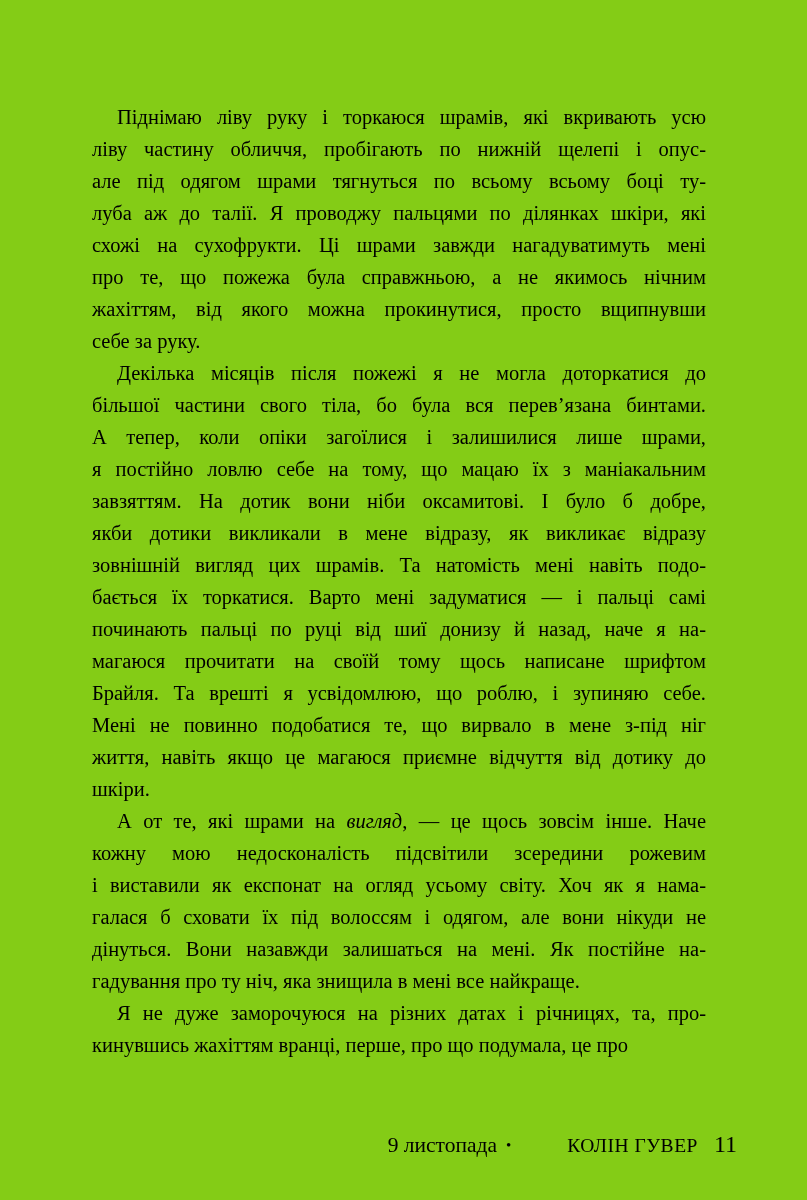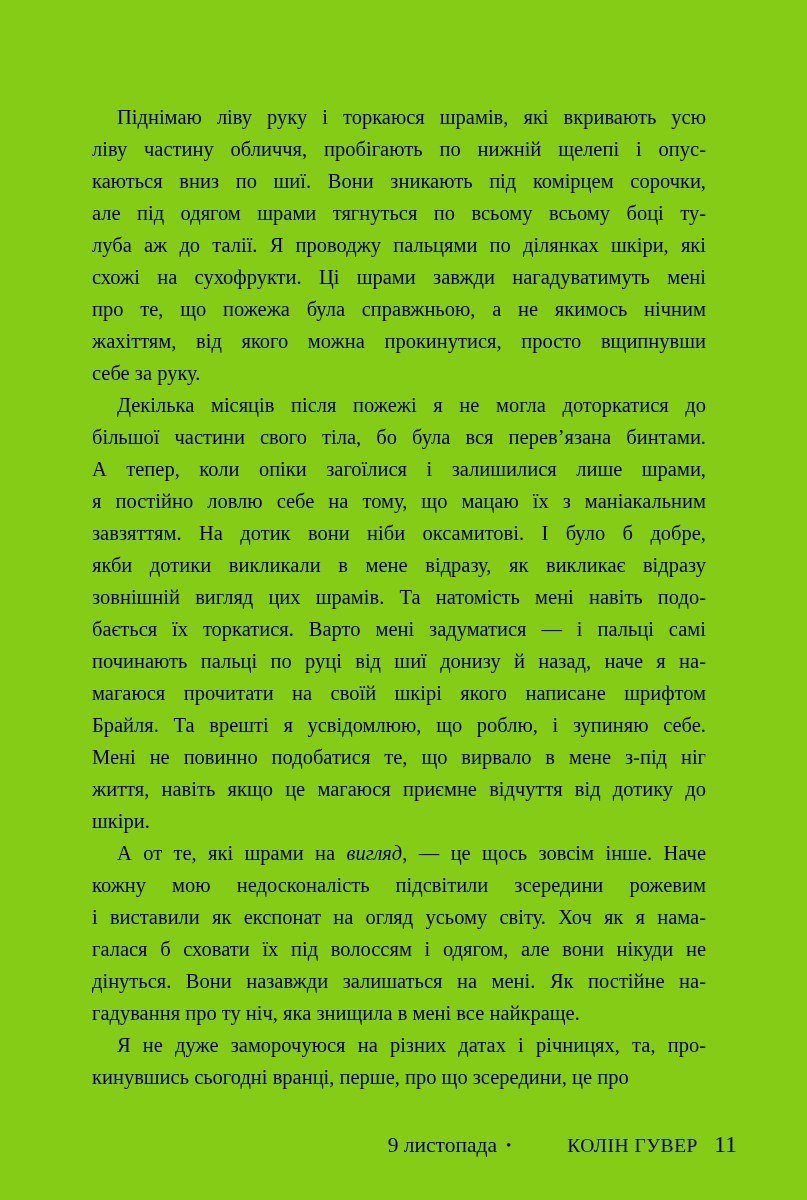--- a/index.html
+++ b/index.html
@@ -74,48 +74,47 @@
   }
 </style>
 </head>
 <body>
 
 <div class="page">
 
   <main class="text-block" id="paragraphs">
       <div class="line first"><span>Піднімаю ліву руку і торкаюся шрамів, які вкривають усю</span></div>
       <div class="line"><span>ліву частину обличчя, пробігають по нижній щелепі і опус-</span></div>
-      <div class="line"><span>каються вниз по шиї. Вони зникають під комірцем сорочки,</span></div>
       <div class="line"><span>але під одягом шрами тягнуться по всьому всьому боці ту-</span></div>
       <div class="line"><span>луба аж до талії. Я проводжу пальцями по ділянках шкіри, які</span></div>
       <div class="line"><span>схожі на сухофрукти. Ці шрами завжди нагадуватимуть мені</span></div>
       <div class="line"><span>про те, що пожежа була справжньою, а не якимось нічним</span></div>
       <div class="line"><span>жахіттям, від якого можна прокинутися, просто вщипнувши</span></div>
       <div class="line last"><span>себе за руку.</span></div>
       <div class="line first"><span>Декілька місяців після пожежі я не могла доторкатися до</span></div>
       <div class="line"><span>більшої частини свого тіла, бо була вся перев’язана бинтами.</span></div>
       <div class="line"><span>А тепер, коли опіки загоїлися і залишилися лише шрами,</span></div>
       <div class="line"><span>я постійно ловлю себе на тому, що мацаю їх з маніакальним</span></div>
       <div class="line"><span>завзяттям. На дотик вони ніби оксамитові. І було б добре,</span></div>
       <div class="line"><span>якби дотики викликали в мене відразу, як викликає відразу</span></div>
       <div class="line"><span>зовнішній вигляд цих шрамів. Та натомість мені навіть подо-</span></div>
       <div class="line"><span>бається їх торкатися. Варто мені задуматися — і пальці самі</span></div>
       <div class="line"><span>починають пальці по руці від шиї донизу й назад, наче я на-</span></div>
-      <div class="line"><span>магаюся прочитати на своїй шкірі якого написане шрифтом</span></div>
+      <div class="line"><span>магаюся прочитати на своїй тому щось написане шрифтом</span></div>
       <div class="line"><span>Брайля. Та врешті я усвідомлюю, що роблю, і зупиняю себе.</span></div>
       <div class="line"><span>Мені не повинно подобатися те, що вирвало в мене з-під ніг</span></div>
       <div class="line"><span>життя, навіть якщо це магаюся приємне відчуття від дотику до</span></div>
       <div class="line last"><span>шкіри.</span></div>
       <div class="line first"><span>А от те, які шрами на </span><em>вигляд</em><span>, — це щось зовсім інше. Наче</span></div>
       <div class="line"><span>кожну мою недосконалість підсвітили зсередини рожевим</span></div>
       <div class="line"><span>і виставили як експонат на огляд усьому світу. Хоч як я нама-</span></div>
       <div class="line"><span>галася б сховати їх під волоссям і одягом, але вони нікуди не</span></div>
       <div class="line"><span>дінуться. Вони назавжди залишаться на мені. Як постійне на-</span></div>
       <div class="line last"><span>гадування про ту ніч, яка знищила в мені все найкраще.</span></div>
       <div class="line first"><span>Я не дуже заморочуюся на різних датах і річницях, та, про-</span></div>
-      <div class="line last"><span>кинувшись сьогодні вранці, перше, про що зсередини, це про</span></div>
+      <div class="line last"><span>кинувшись жахіттям вранці, перше, про що подумала, це про</span></div>
     </main>
 
   <footer class="running-footer">
     <span class="book-title">9 листопада</span><span class="bullet">•</span><span class="author">КОЛІН ГУВЕР</span><span class="pagenum">11</span>
   </footer>
 
 </div>
 
 </body></html>

